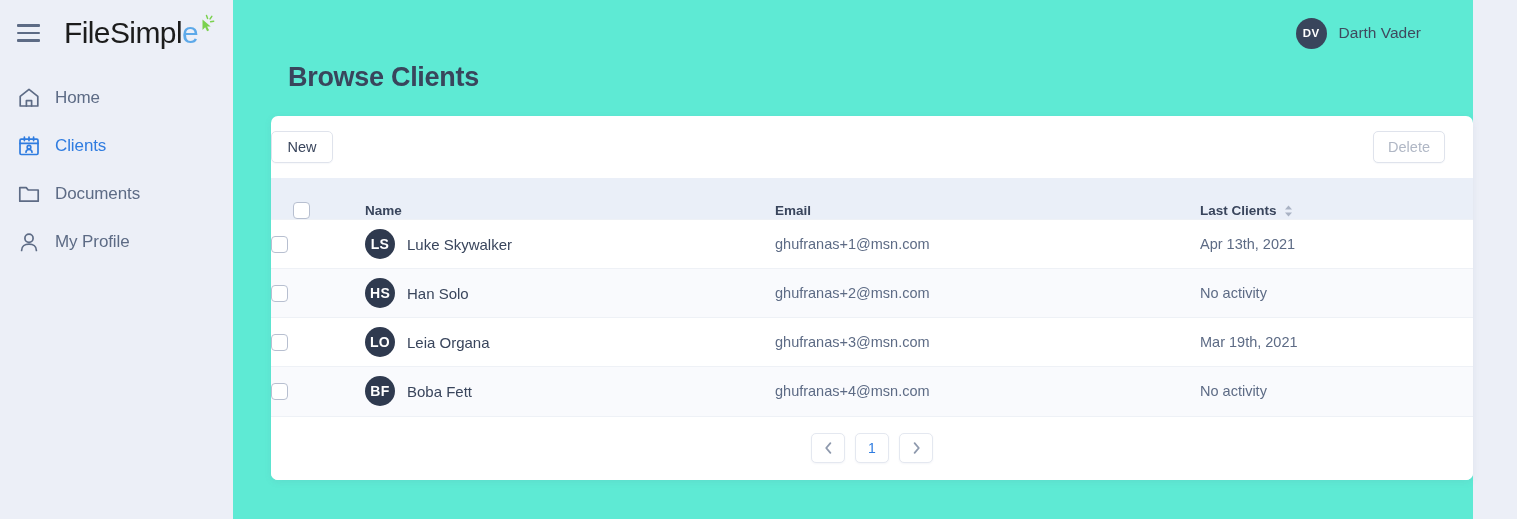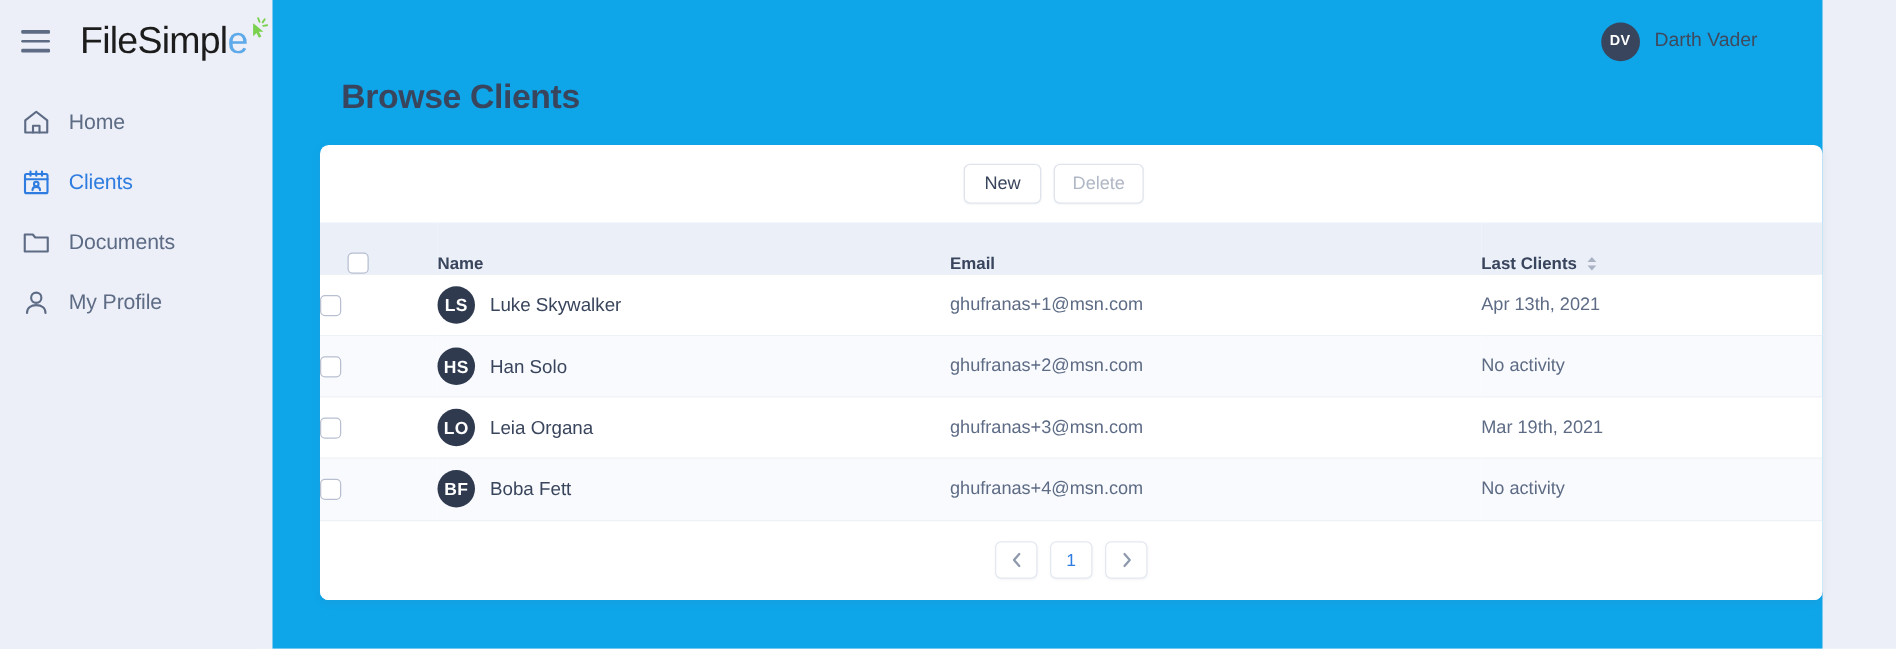--- a/index.html
+++ b/index.html
@@ -8,21 +8,21 @@
     height: 519px;
     overflow: hidden;
   }
   body {
     font-family: "Liberation Sans", sans-serif;
     background: #eceff7;
     color: #3f4a5e;
     -webkit-font-smoothing: antialiased;
   }
 
-  .app { position: relative; width: 1206px; height: 519px; display: flex; }
+  .app { position: relative; width: 1206px; height: 519px; display: flex; gap: 15px; }
 
   
   .sidebar {
     width: 218px;
     height: 519px;
     background: #eceff7;
     flex: 0 0 218px;
     position: relative;
   }
   .sidebar-top {
@@ -88,21 +88,21 @@
     letter-spacing: -0.1px;
     margin-left: 5px;
   }
   .nav-item.active { color: #2f7ce0; }
 
   
   .main {
     flex: 1 1 auto;
     position: relative;
     height: 519px;
-    background: #0ea5e9;
+    background: #5eead4;
   }
   .topbar {
     height: 66px;
     display: flex;
     align-items: center;
     justify-content: flex-end;
     padding-right: 52px;
   }
   .user {
     display: flex;
@@ -143,21 +143,21 @@
     background: #ffffff;
     border-radius: 7px;
     box-shadow: 0 2px 7px rgba(100,115,150,0.10);
     overflow: hidden;
   }
 
   .card-toolbar {
     height: 62px;
     display: flex;
     align-items: center;
-    justify-content: center;
+    justify-content: space-between;
     padding-right: 28px;
     gap: 10px;
   }
   .btn {
     min-width: 62px;
     height: 32px;
     padding: 0 14px;
     background: #ffffff;
     border: 1px solid #dfe3ec;
     border-radius: 5px;

